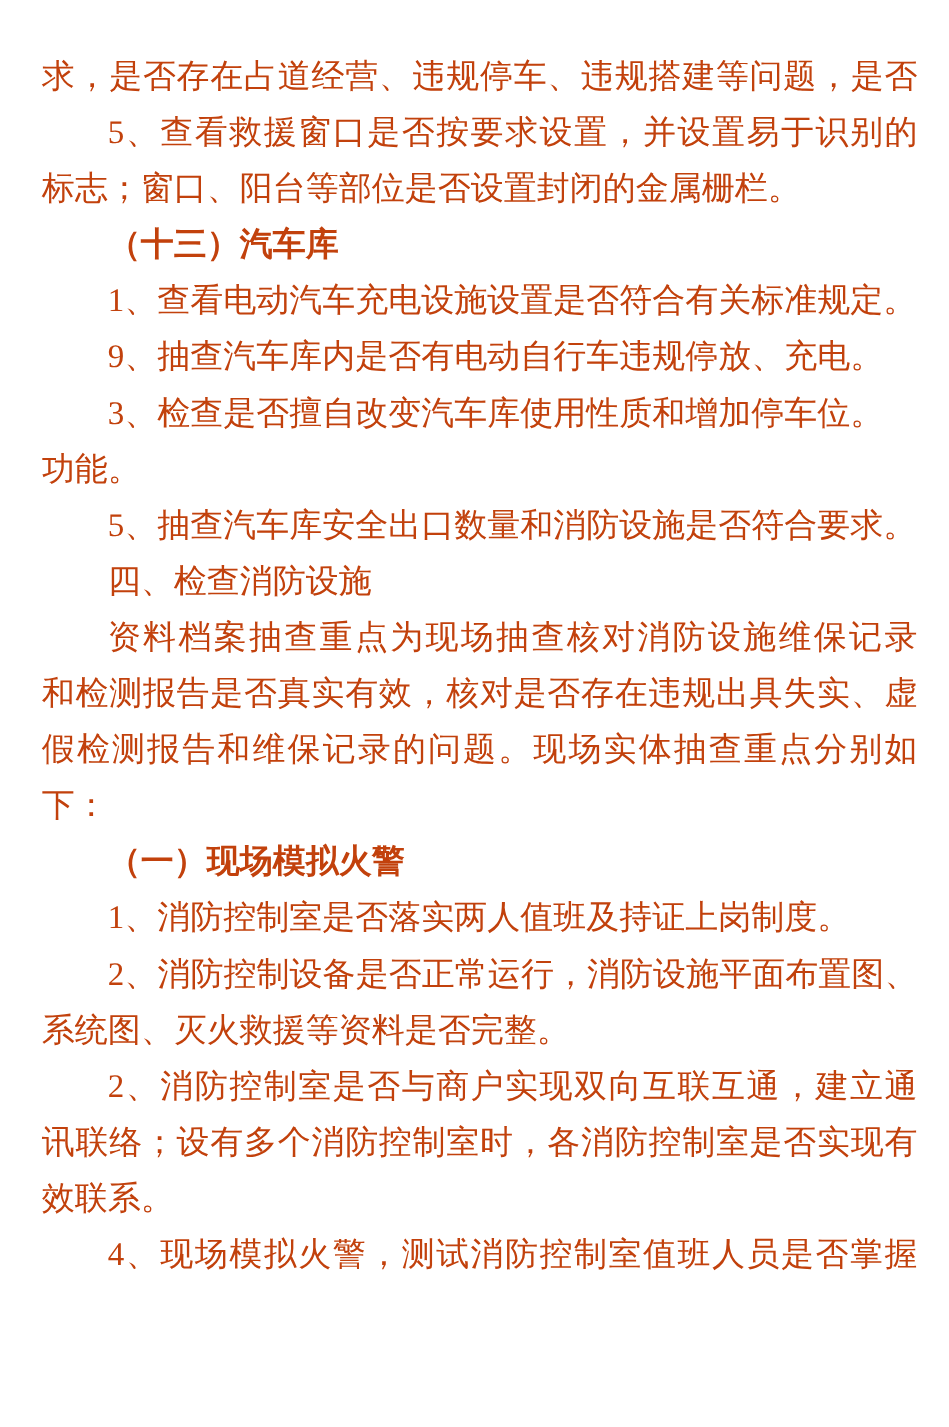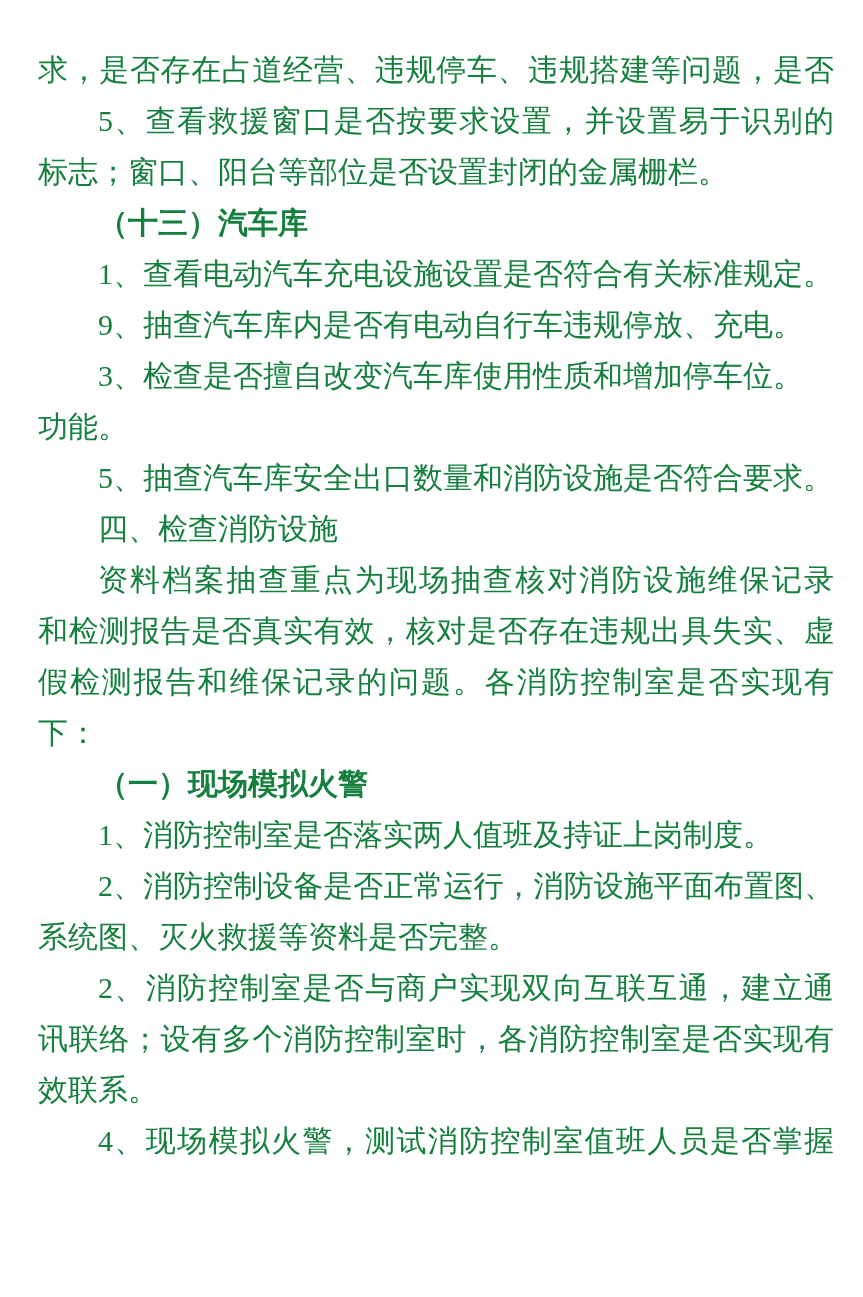--- a/index.html
+++ b/index.html
@@ -12,21 +12,21 @@
     width: 863px;
     height: 1297px;
     background: #ffffff;
     overflow: hidden;
   }
   .doc {
     position: absolute;
     left: 38px;
     top: 44px;
     width: 796px;
-    color: #15803d;
+    color: #c2410c;
     font-family: "Liberation Serif", "DejaVu Serif", sans-serif;
     font-size: 30px;
     line-height: 51px;
   }
   .paragraph {
     margin: 0;
     padding: 0;
   }
   .paragraph.bold .line {
     font-weight: bold;
@@ -75,21 +75,21 @@
       </div>
       <div class="paragraph">
         <div class="line nofill indent">5、抽查汽车库安全出口数量和消防设施是否符合要求。</div>
       </div>
       <div class="paragraph">
         <div class="line nofill indent">四、检查消防设施</div>
       </div>
       <div class="paragraph">
         <div class="line fill indent">资料档案抽查重点为现场抽查核对消防设施维保记录</div>
         <div class="line fill">和检测报告是否真实有效，核对是否存在违规出具失实、虚</div>
-        <div class="line fill">假检测报告和维保记录的问题。各消防控制室是否实现有</div>
+        <div class="line fill">假检测报告和维保记录的问题。现场实体抽查重点分别如</div>
         <div class="line nofill">下：</div>
       </div>
       <div class="paragraph bold">
         <div class="line nofill indent">（一）现场模拟火警</div>
       </div>
       <div class="paragraph">
         <div class="line nofill indent">1、消防控制室是否落实两人值班及持证上岗制度。</div>
       </div>
       <div class="paragraph">
         <div class="line fill indent">2、消防控制设备是否正常运行，消防设施平面布置图、</div>

